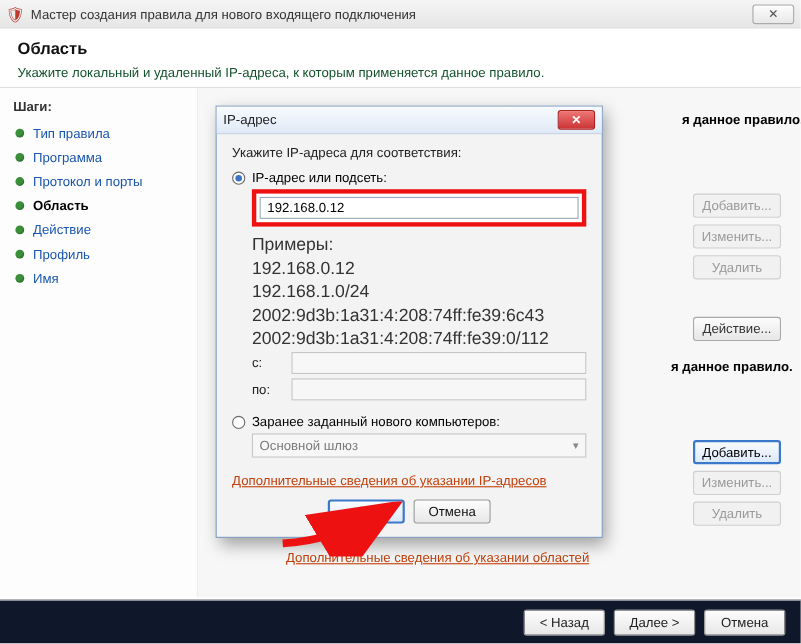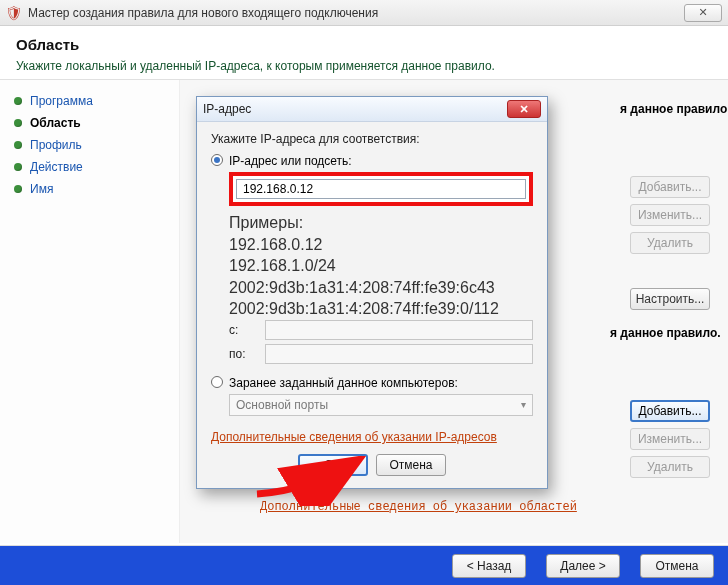--- a/index.html
+++ b/index.html
@@ -127,34 +127,33 @@
   }
   .link {
     color:#c2410c;
     text-decoration:underline;
     cursor:pointer;
   }
   .scope-link {
     position:absolute;
     left:80px;
     top:420px;
-    font-family:Liberation Mono, monospace;
   }
   
   .footer {
     position:absolute;
     bottom:0; left:0; right:0;
     height:40px;
     border-top:1px solid #ddd;
-    background:#1d4ed8;
+    background:#0f172a;
     display:flex;
     justify-content:flex-end;
     align-items:center;
     padding:0 14px;
-    gap:20px;
+    gap:8px;
   }
   .footer .btn {
     min-width:74px; height:24px;
     border:1px solid #9a9a9a;
     border-radius:3px;
     background:linear-gradient(#fdfdfd,#e7e7e7);
     display:flex; align-items:center; justify-content:center;
     font-size:12px; color:#222;
     padding:0 10px;
   }
@@ -185,21 +184,21 @@
     display:flex; align-items:center; justify-content:center;
     color:#fff; font-size:11px; font-weight:bold;
   }
   .dialog .dlg-body {
     padding:10px 14px 12px 14px;
     font-size:12px;
     color:#222;
   }
   .dlg-instruction { margin-bottom:8px; }
   .radio-row {
-    display:flex; align-items:flex-start;
+    display:flex; align-items:flex-end;
     margin:6px 0 4px 0;
   }
   .radio {
     width:12px; height:12px;
     border:1px solid #6b6b6b;
     border-radius:50%;
     margin-right:6px;
     display:inline-flex; align-items:center; justify-content:center;
     background:#fff;
   }
@@ -295,56 +294,65 @@
   </div>
 </div>
 
 <div class="header-scope">
   <h1>Область</h1>
   <div class="sub">Укажите локальный и удаленный IP-адреса, к которым применяется данное правило.</div>
 </div>
 
 <div class="body">
   <div class="sidebar">
+    <div class="steps-title">Шаги:</div>
+    <div class="step">
+        <span class="bullet"></span>
+        <span>Тип правила</span>
+      </div>
     <div class="step">
         <span class="bullet"></span>
         <span>Программа</span>
       </div>
+    <div class="step">
+        <span class="bullet"></span>
+        <span>Протокол и порты</span>
+      </div>
     <div class="step active">
         <span class="bullet"></span>
         <span>Область</span>
       </div>
     <div class="step">
         <span class="bullet"></span>
+        <span>Действие</span>
+      </div>
+    <div class="step">
+        <span class="bullet"></span>
         <span>Профиль</span>
-      </div>
-    <div class="step">
-        <span class="bullet"></span>
-        <span>Действие</span>
       </div>
     <div class="step">
         <span class="bullet"></span>
         <span>Имя</span>
       </div>
   </div>
 
   <div class="main">
     <span class="rule-text">я данное правило.</span>
 
     <div class="right-btn disabled" style="left:450px; top:96px;">
         <span>Добавить...</span>
       </div>
     <div class="right-btn disabled" style="left:450px; top:124px;">
         <span>Изменить...</span>
       </div>
     <div class="right-btn disabled" style="left:450px; top:152px;">
         <span>Удалить</span>
       </div>
     <div class="right-btn" style="left:450px; top:208px;">
-        <span>Настроить...</span>
+        <span>Действие...</span>
       </div>
 
     <span class="rule-text2">я данное правило.</span>
 
     <div class="right-btn primary" style="left:450px; top:320px;">
         <span>Добавить...</span>
       </div>
     <div class="right-btn disabled" style="left:450px; top:348px;">
         <span>Изменить...</span>
       </div>
@@ -398,24 +406,24 @@
 
     <div class="sub-inputs">
       <span>с:</span>
       <input disabled="" style="">
       <span>по:</span>
       <input disabled="" style="">
     </div>
 
     <div class="radio-row" style="margin-top:12px;">
       <span class="radio"></span>
-      <span class="radio-label">Заранее заданный данное компьютеров:</span>
+      <span class="radio-label">Заранее заданный нового компьютеров:</span>
     </div>
     <div class="select-disabled">
-      <span>Основной порты</span>
+      <span>Основной шлюз</span>
       <span class="chev">▾</span>
     </div>
 
     <div class="dlg-link">
       <span class="link">Дополнительные сведения об указании IP-адресов</span>
     </div>
 
     <div class="dlg-buttons">
       <div class="dlg-btn focus">
           <span>OK</span>

